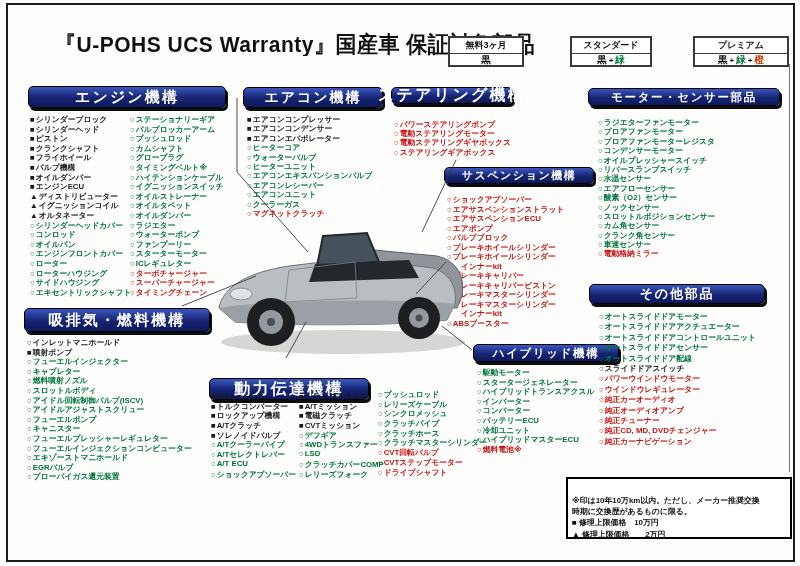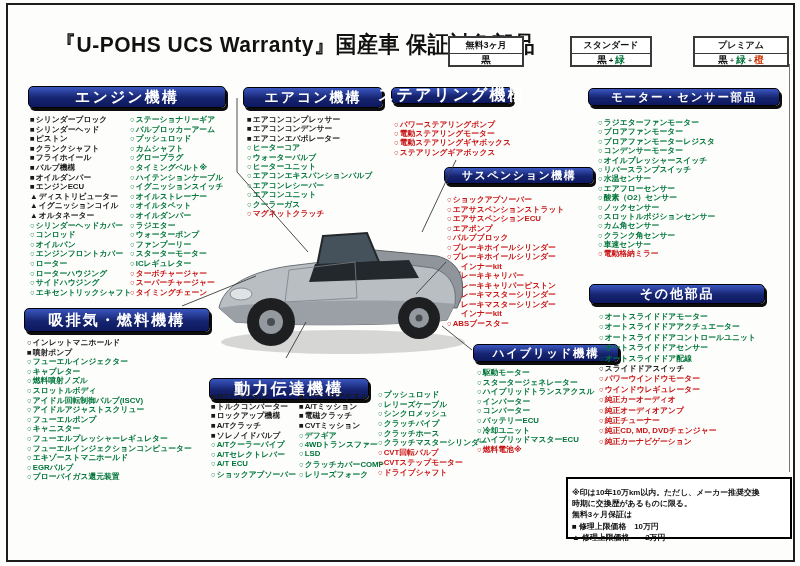--- a/index.html
+++ b/index.html
@@ -23,21 +23,21 @@
         border:1px solid #000;border-radius:5px;box-shadow:2px 3px 0 #0d0d0d;
         color:#fff;font-weight:bold;letter-spacing:.14em;white-space:nowrap;}
   
   .col{position:absolute;}
   .item{display:flex;align-items:baseline;font-weight:bold;white-space:nowrap;}
   .item .b{margin-right:1px;}
   .k{color:#1a1a1a;} .g{color:#00753a;} .r{color:#c81414;}
   .indent{padding-left:14px;}
   
   #note-box{position:absolute;left:566px;top:477px;width:226px;height:62px;
-        border:2px solid #000;background:#fff;padding:8px 4px;}
+        border:2px solid #000;background:#fff;padding:16px 4px;}
   #note-box .nline{font-size:7.9px;font-weight:bold;color:#111;line-height:11.2px;white-space:nowrap;}
   
   #car{position:absolute;left:205px;top:200px;width:272px;height:165px;}
   #callouts{position:absolute;left:0;top:0;width:800px;height:566px;pointer-events:none;}
   .scan-line{position:absolute;left:789px;top:64px;width:1px;height:408px;background:#777;}
 </style>
 </head>
 <body>
 
 <div id="page">
@@ -54,21 +54,21 @@
         </div>
       </div>
       <div class="legend-box" style="left: 570px; width: 82px;">
         <div class="lbl">スタンダード</div>
         <div class="tiers">
           <span style="color: rgb(17, 17, 17);">黒</span>
           <span class="plus">+</span>
           <span style="color: rgb(0, 117, 58);">緑</span>
         </div>
       </div>
-      <div class="legend-box" style="left: 693px; width: 96px; font-family: Liberation Serif, serif;">
+      <div class="legend-box" style="left: 693px; width: 96px;">
         <div class="lbl">プレミアム</div>
         <div class="tiers">
           <span style="color: rgb(17, 17, 17);">黒</span>
           <span class="plus">+</span>
           <span style="color: rgb(0, 117, 58);">緑</span>
           <span class="plus">+</span>
           <span style="color: rgb(204, 51, 0);">橙</span>
         </div>
       </div>
     </div>
@@ -717,17 +717,16 @@
       <line x1="286" y1="358" x2="306" y2="322"></line>
       <line x1="456" y1="160" x2="422" y2="232"></line>
       <line x1="446" y1="262" x2="416" y2="294"></line>
       <line x1="472" y1="350" x2="442" y2="326"></line>
     </g>
   </svg>
 
   <div id="note-box">
       <div class="nline">※印は10年10万km以内。ただし、メーカー推奨交換</div>
       <div class="nline">時期に交換歴があるものに限る。</div>
-      <div class="nline">無料3ヶ月保証は</div>
       <div class="nline">■ 修理上限価格　10万円</div>
       <div class="nline">▲ 修理上限価格　　2万円</div>
     </div>
 </div>
 
 </body></html>

